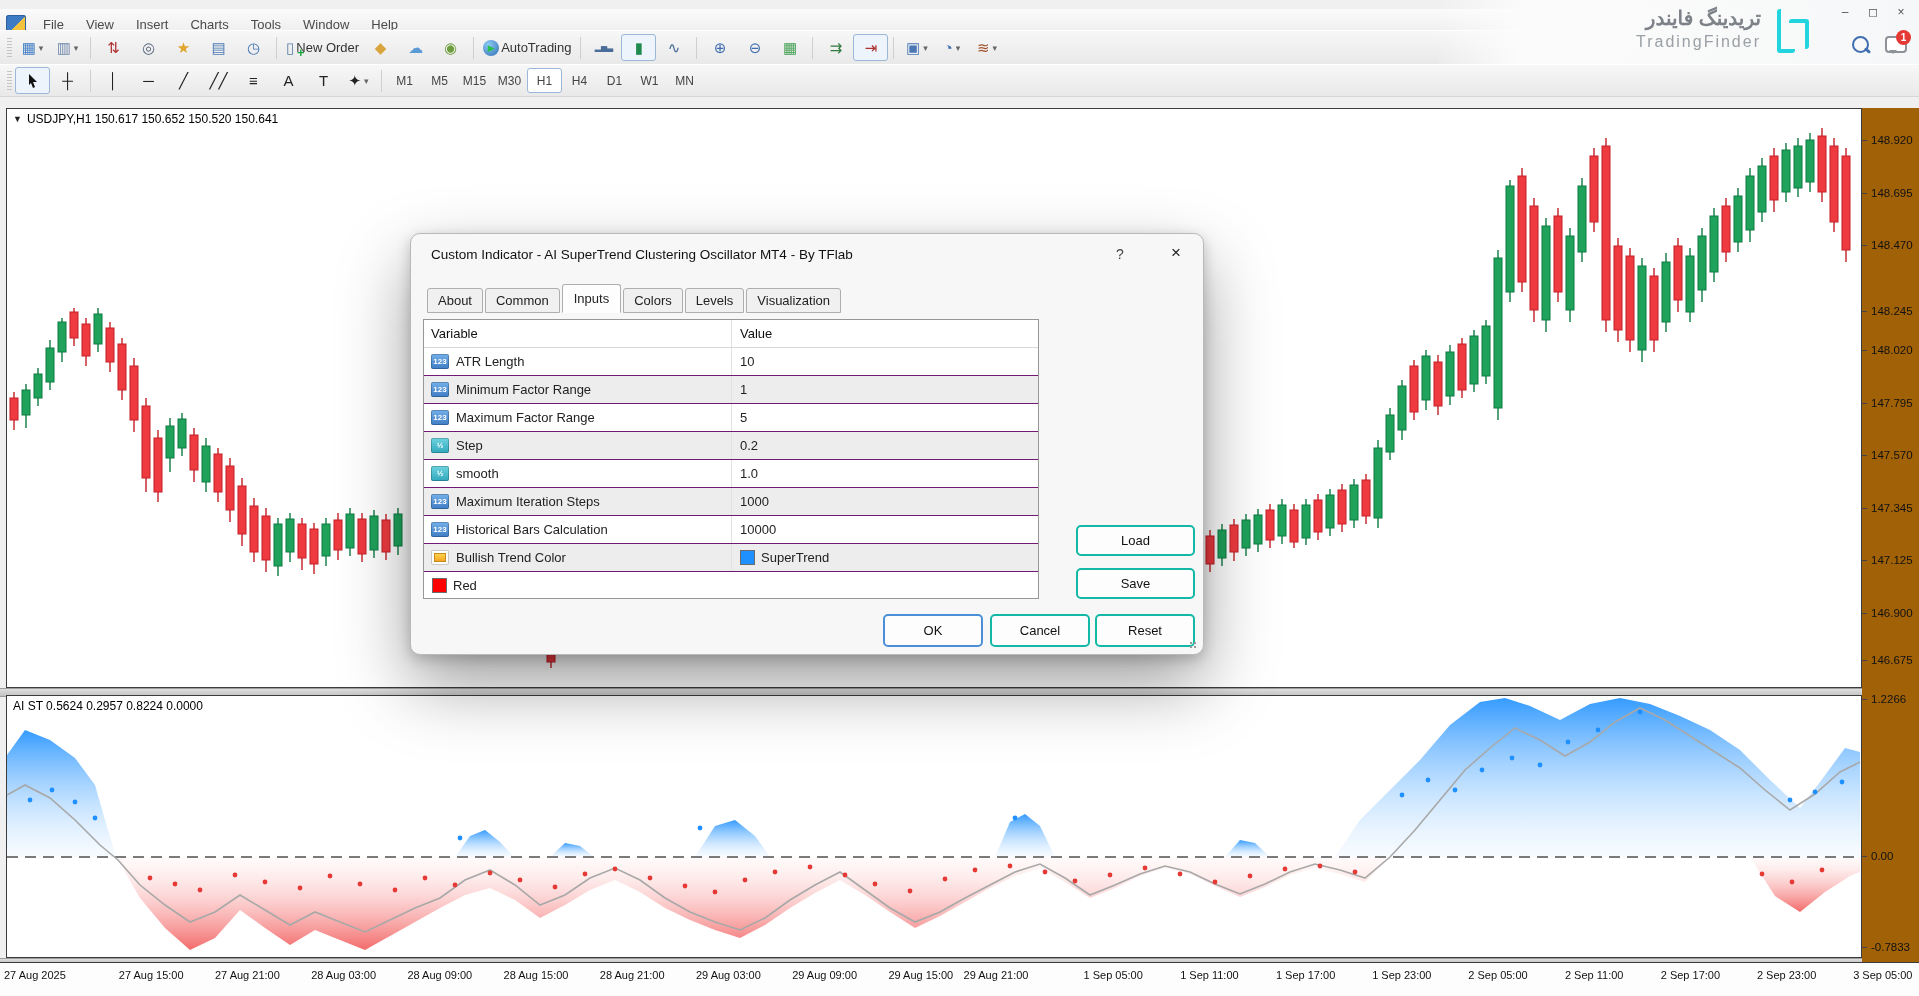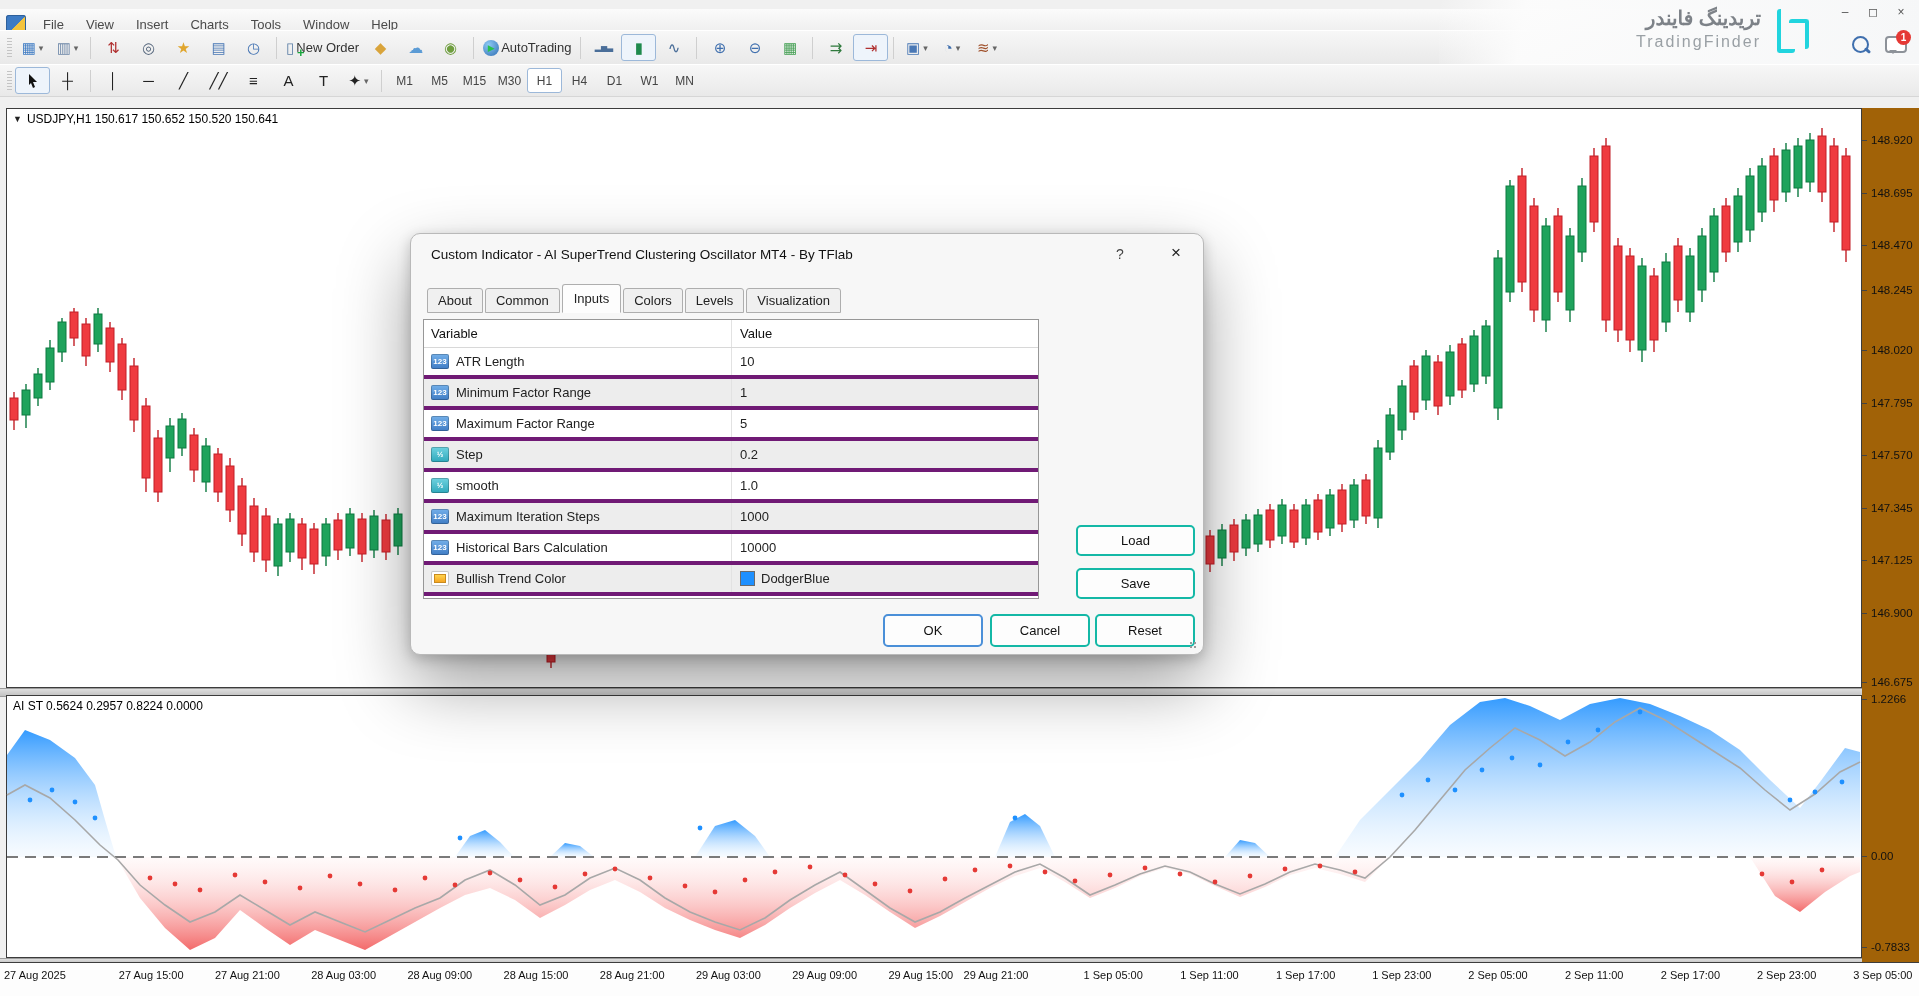--- a/index.html
+++ b/index.html
@@ -71,21 +71,21 @@
   
   .dlg{position:absolute;left:410px;top:233px;width:792px;height:420px;background:#f7f7f7;border:1px solid #b9b9b9;
        border-radius:10px;box-shadow:0 30px 70px rgba(0,0,0,.38),0 4px 14px rgba(0,0,0,.2);z-index:10;font-size:13px;}
   .dlg-title{position:absolute;left:20px;top:13px;font-size:13.5px;color:#111;}
   .dlg-help{position:absolute;left:698px;top:12px;width:22px;text-align:center;color:#444;font-size:14px;}
   .dlg-close{position:absolute;left:752px;top:9px;width:26px;text-align:center;color:#222;font-size:17px;}
   .tabs{position:absolute;left:16px;top:50px;display:flex;align-items:flex-end;}
   .tab{padding:4px 10px;margin-right:2px;background:#f0f0f0;border:1px solid #aeaeae;border-radius:3px 3px 0 0;font-size:13px;color:#222;}
   .tab.active{background:#fdfdfd;padding:6px 11px;border-bottom-color:#fdfdfd;}
   .ptable{position:absolute;left:12px;top:85px;width:616px;height:280px;border:1px solid #979797;background:#fff;box-sizing:border-box;overflow:hidden;}
-  .prow{height:27px;display:flex;align-items:stretch;border-bottom:4px solid #701a75;font-size:13px;}
+  .prow{height:27px;display:flex;align-items:stretch;border-bottom:1px solid #701a75;font-size:13px;}
   .prow.head{border-bottom:1px solid #d8d8d8;color:#111;}
   .prow.alt{background:#ededed;}
   .c-var{width:308px;display:flex;align-items:center;gap:7px;padding-left:7px;border-right:1px solid #e2e2e2;box-sizing:border-box;}
   .c-val{flex:1;display:flex;align-items:center;gap:6px;padding-left:8px;}
   .pic{width:18px;height:15px;border-radius:2px;display:flex;align-items:center;justify-content:center;
        font-size:8px;font-weight:bold;color:#fff;flex:none;box-shadow:inset 0 0 0 1px rgba(0,0,0,.22);}
   .pic.int{background:linear-gradient(#74b0ea,#3f7cc4);}
   .pic.dbl{background:linear-gradient(#6fd3e0,#2fa8bb);}
   .pic.clr{background:#fff;}
   .pic.clr .sw{width:10px;height:7px;background:linear-gradient(#ffd34d,#f5a623);border:1px solid #c98a1e;}
@@ -277,28 +277,28 @@
   <div class="ipanel">
     <span class="ilabel">AI ST 0.5624 0.2957 0.8224 0.0000</span>
   </div>
 
   <div class="split s2"></div>
 
   <div class="paxis" id="paxis">
       <span class="plabel" style="top: 26px;">148.920</span>
       <span class="plabel" style="top: 78.55px;">148.695</span>
       <span class="plabel" style="top: 131.1px;">148.470</span>
-      <span class="plabel" style="top: 176px;">148.245</span>
+      <span class="plabel" style="top: 197px;">148.245</span>
       <span class="plabel" style="top: 236.2px;">148.020</span>
       <span class="plabel" style="top: 288.75px;">147.795</span>
       <span class="plabel" style="top: 341.3px;">147.570</span>
       <span class="plabel" style="top: 393.85px;">147.345</span>
       <span class="plabel" style="top: 446.4px;">147.125</span>
       <span class="plabel" style="top: 498.95px;">146.900</span>
-      <span class="plabel" style="top: 568px;">146.675</span>
+      <span class="plabel" style="top: 546px;">146.675</span>
       <span class="plabel" style="top: 585px;">1.2266</span>
       <span class="plabel" style="top: 742px;">0.00</span>
       <span class="plabel" style="top: 833px;">-0.7833</span>
     </div>
 
   <div class="tbar" id="tbar">
       <span class="tlabel first" style="left: 4px;">27 Aug 2025</span>
       <span class="tlabel" style="left: 151.2px;">27 Aug 15:00</span>
       <span class="tlabel" style="left: 247.4px;">27 Aug 21:00</span>
       <span class="tlabel" style="left: 343.6px;">28 Aug 03:00</span>
@@ -666,21 +666,21 @@
         </div>
         <div class="prow alt">
           <div class="c-var">
             <span class="pic clr">
               <span class="sw"></span>
             </span>
             <span>Bullish Trend Color</span>
           </div>
           <div class="c-val">
             <span class="vswatch" style="background: rgb(30, 144, 255);"></span>
-            <span>DodgerBlue</span>
+            <span>SuperTrend</span>
           </div>
         </div>
         <div class="prow">
           <div class="c-val">
             <span class="vswatch" style="background: rgb(255, 0, 0);"></span>
             <span>Red</span>
           </div>
         </div>
       </div>
     <div class="dbtn b-load">Load</div>

